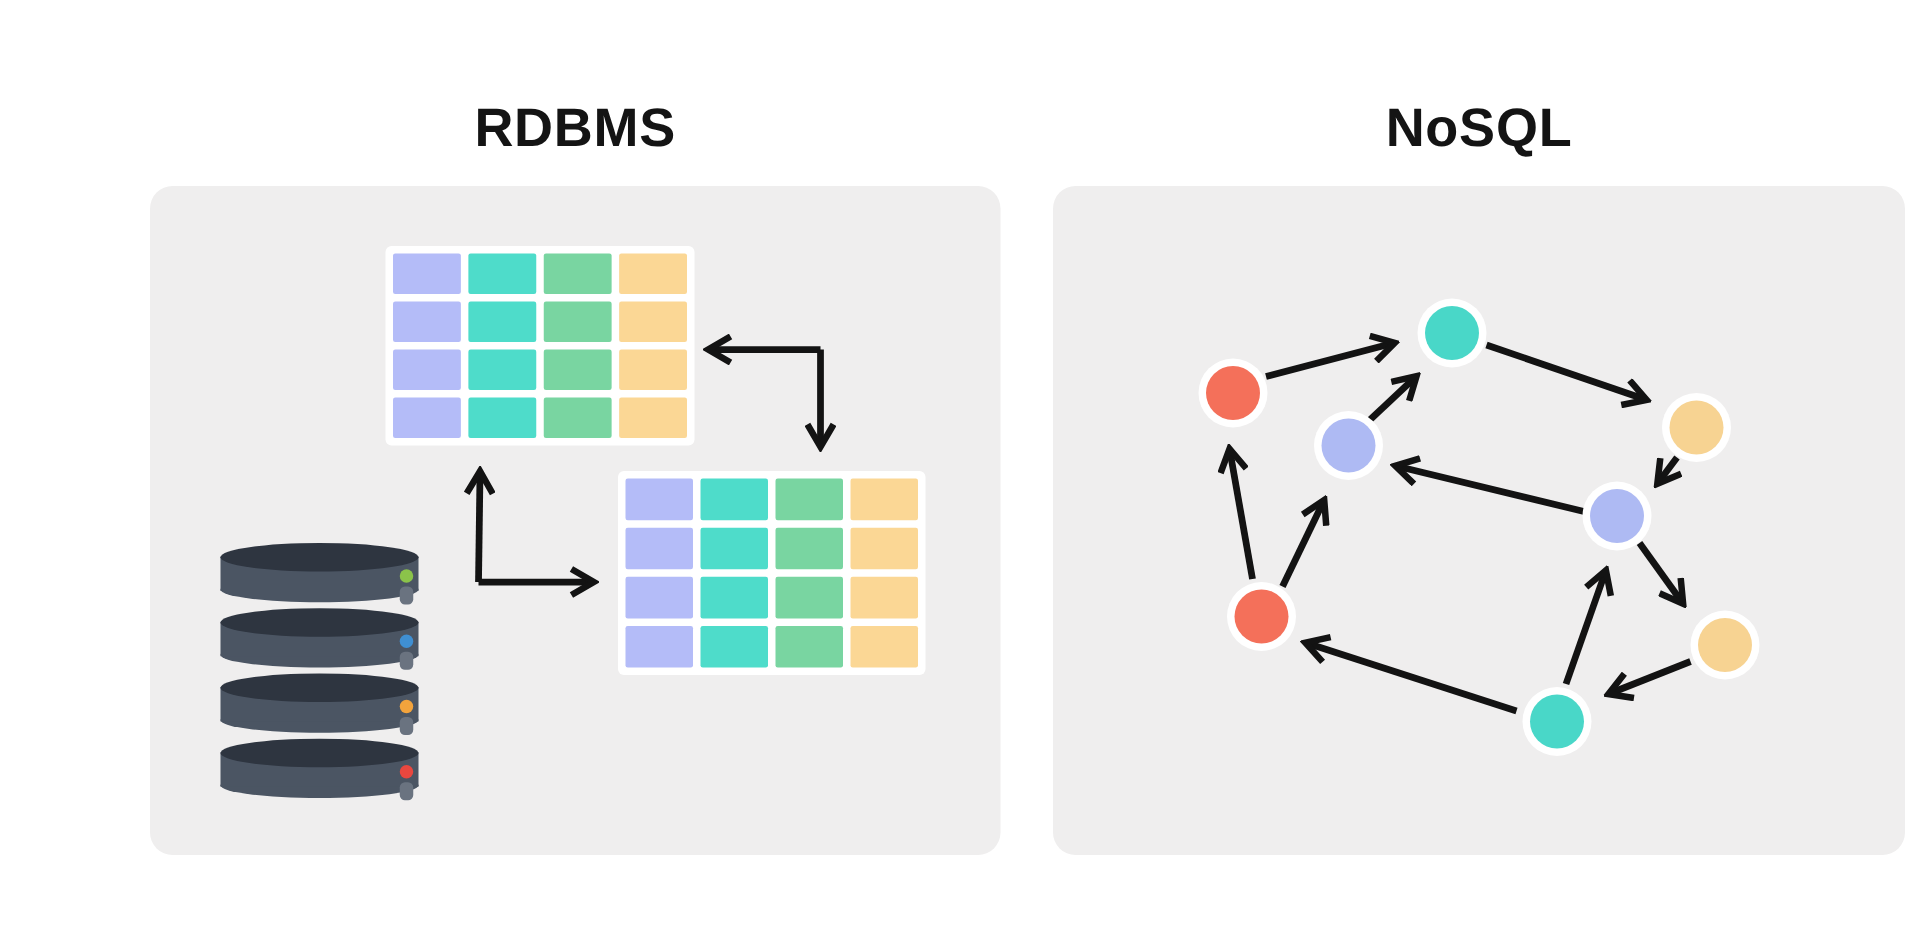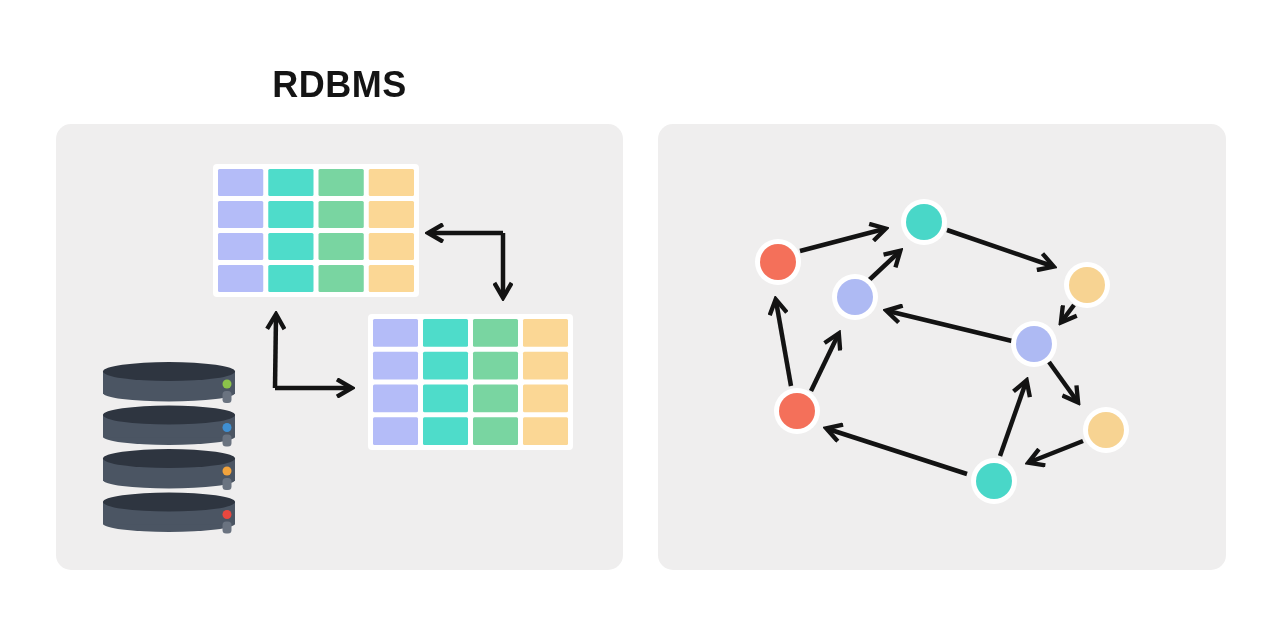--- a/index.html
+++ b/index.html
@@ -2,21 +2,21 @@
 <html><head>
 <meta charset="utf-8">
 <style>
   html, body { margin: 0; padding: 0; }
   body {
     width: 1280px; height: 624px;
     background: #ffffff;
     font-family: "Liberation Sans", sans-serif;
     overflow: hidden;
   }
-  .page { position: relative; width: 1172px; height: 624px; }
+  .page { position: relative; width: 1172px; height: 624px; margin-left: 44px; }
   .title {
     position: absolute;
     top: 64px;
     font-size: 36px;
     font-weight: 700;
     letter-spacing: 0.5px;
     color: #141414;
     text-align: center;
   }
   .title.left  { left: 56px;  width: 567px; }
@@ -30,20 +30,21 @@
   }
   .panel.left-panel  { left: 56px;  width: 567px; }
   .panel.right-panel { left: 658px; width: 568px; }
   #diagram { position: absolute; left: 0; top: 0; pointer-events: none; }
 </style>
 </head>
 <body style="background: rgb(255, 255, 255);">
 
 <div class="page">
   <div class="title left">RDBMS</div>
+  <div class="title right">NoSQL</div>
   <div class="panel left-panel" id="panel-left" style="background: rgb(239, 238, 238);"></div>
   <div class="panel right-panel" id="panel-right" style="background: rgb(239, 238, 238);"></div>
 
   <svg id="diagram" width="1280" height="624" viewBox="0 0 1280 624">
     <defs>
       <marker id="arrowhead" viewBox="0 0 10 10" refX="7.5" refY="5" markerWidth="4.6" markerHeight="4.6" orient="auto-start-reverse" markerUnits="strokeWidth">
         <path id="arrowhead-path" d="M1.2,0.8 L8.4,5 L1.2,9.2" fill="none" stroke="#131313" stroke-width="2.1" stroke-linecap="butt" stroke-linejoin="miter"></path>
       </marker>
     </defs>
     <g id="g-tables">

